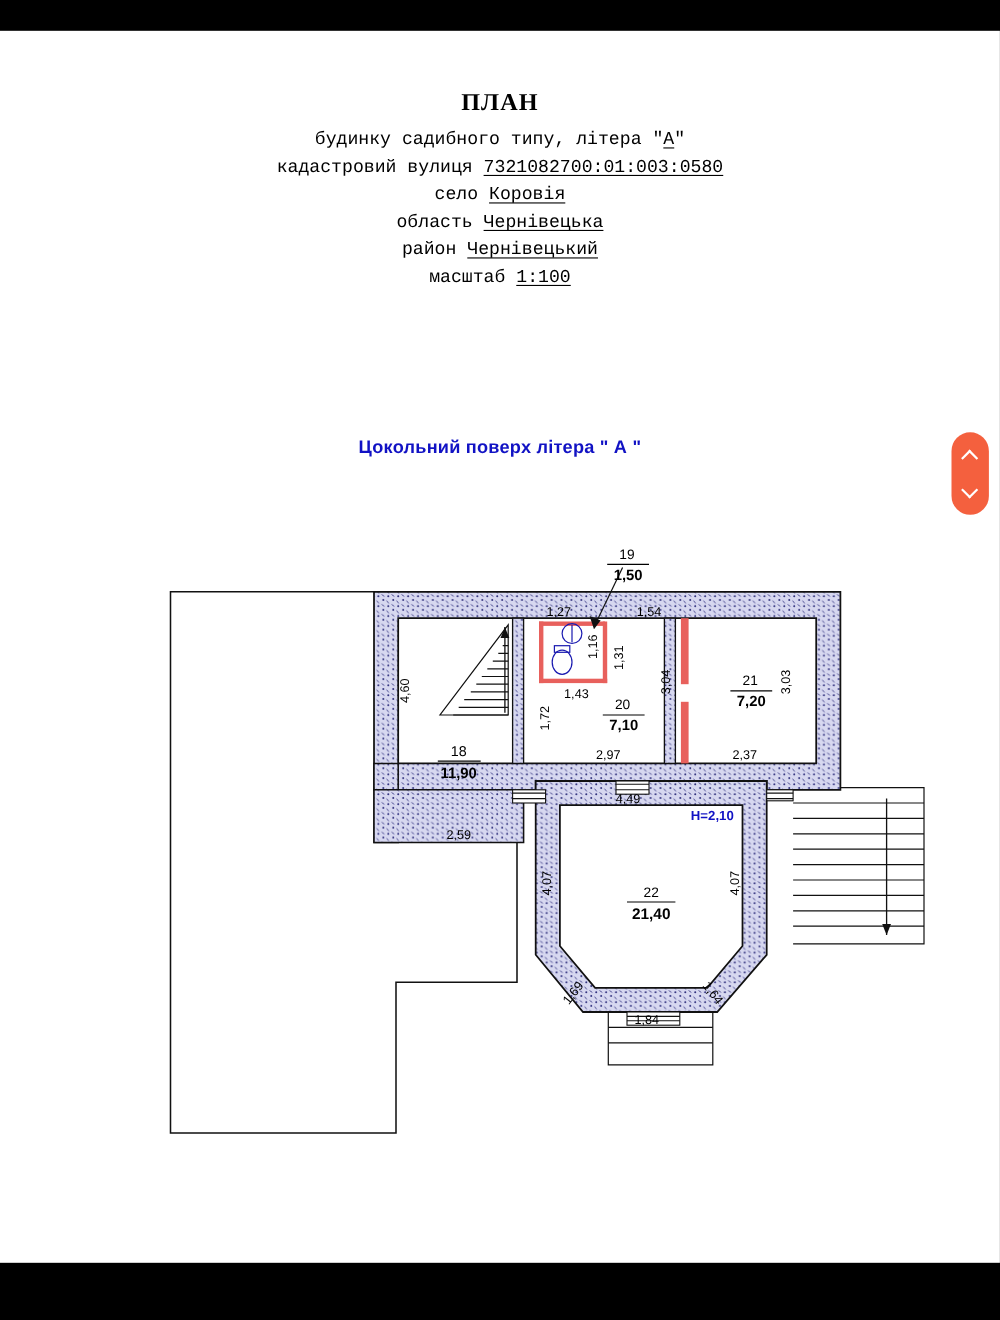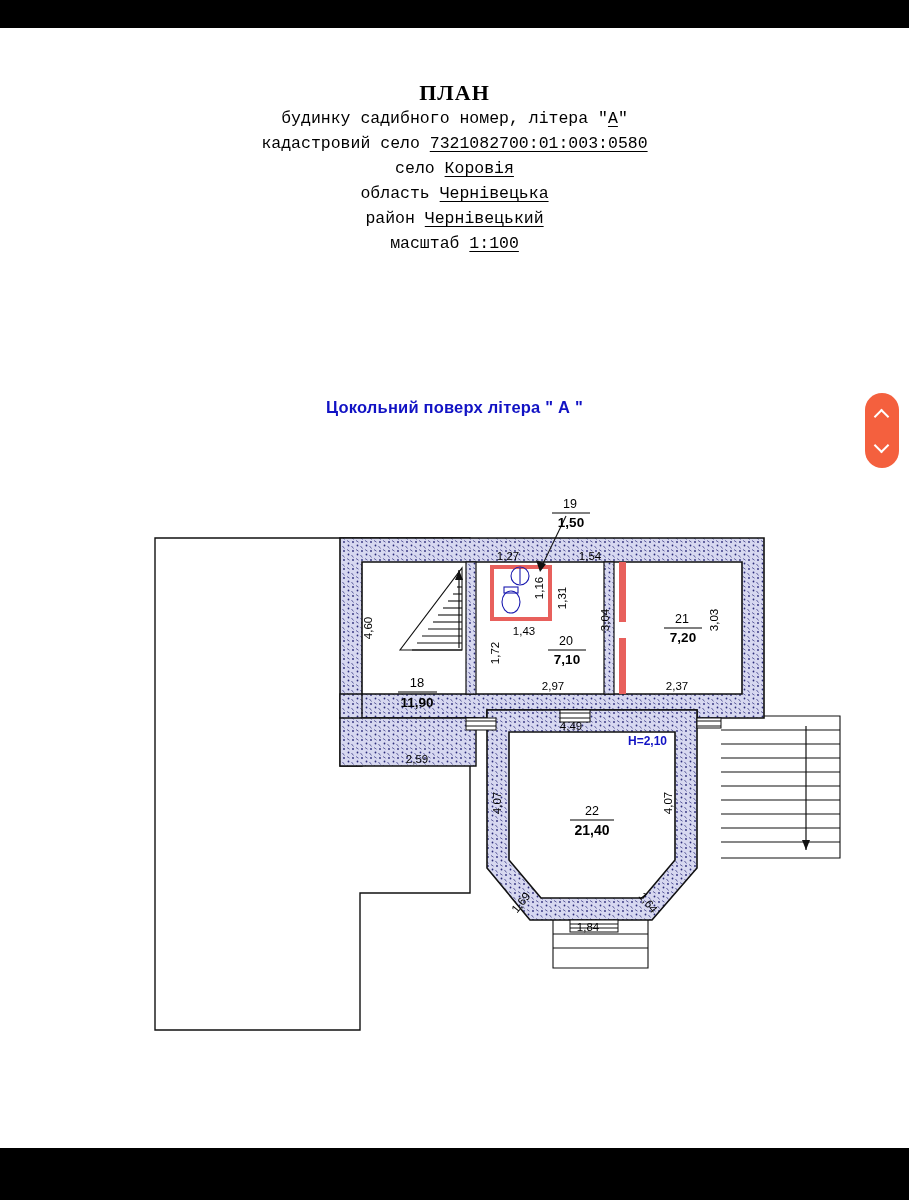--- a/index.html
+++ b/index.html
@@ -28,21 +28,21 @@
     left: 0; top: 52px;
     width: 909px;
     text-align: center;
     color: #000;
   }
   .hdr .title {
     font-family: "Liberation Serif", serif;
     font-weight: bold;
     font-size: 22px;
     letter-spacing: 1px;
-    margin-bottom: 0;
+    margin-bottom: 8px;
   }
   .hdr .line {
     font-family: "Liberation Mono", monospace;
     font-size: 16.5px;
     line-height: 25px;
     white-space: nowrap;
   }
   .u {
     text-decoration: underline;
     text-underline-offset: 3px;
@@ -115,27 +115,27 @@
 <body>
 
 <div id="page">
 
   <div id="sheet">
 
     <div class="hdr">
       <div class="title">ПЛАН</div>
 
       <div class="line">
-        <span>будинку садибного номер, літера</span>
+        <span>будинку садибного типу, літера</span>
         <span>"</span><span class="u">А</span><span>"</span>
       </div>
 
 
       <div class="line">
-        <span>кадастровий село</span>
+        <span>кадастровий вулиця</span>
         <span class="u">7321082700:01:003:0580</span>
       </div>
 
       <div class="line">
         <span>село</span>
         <span class="u">Коровія</span>
       </div>
 
       <div class="line">
         <span>область</span>

